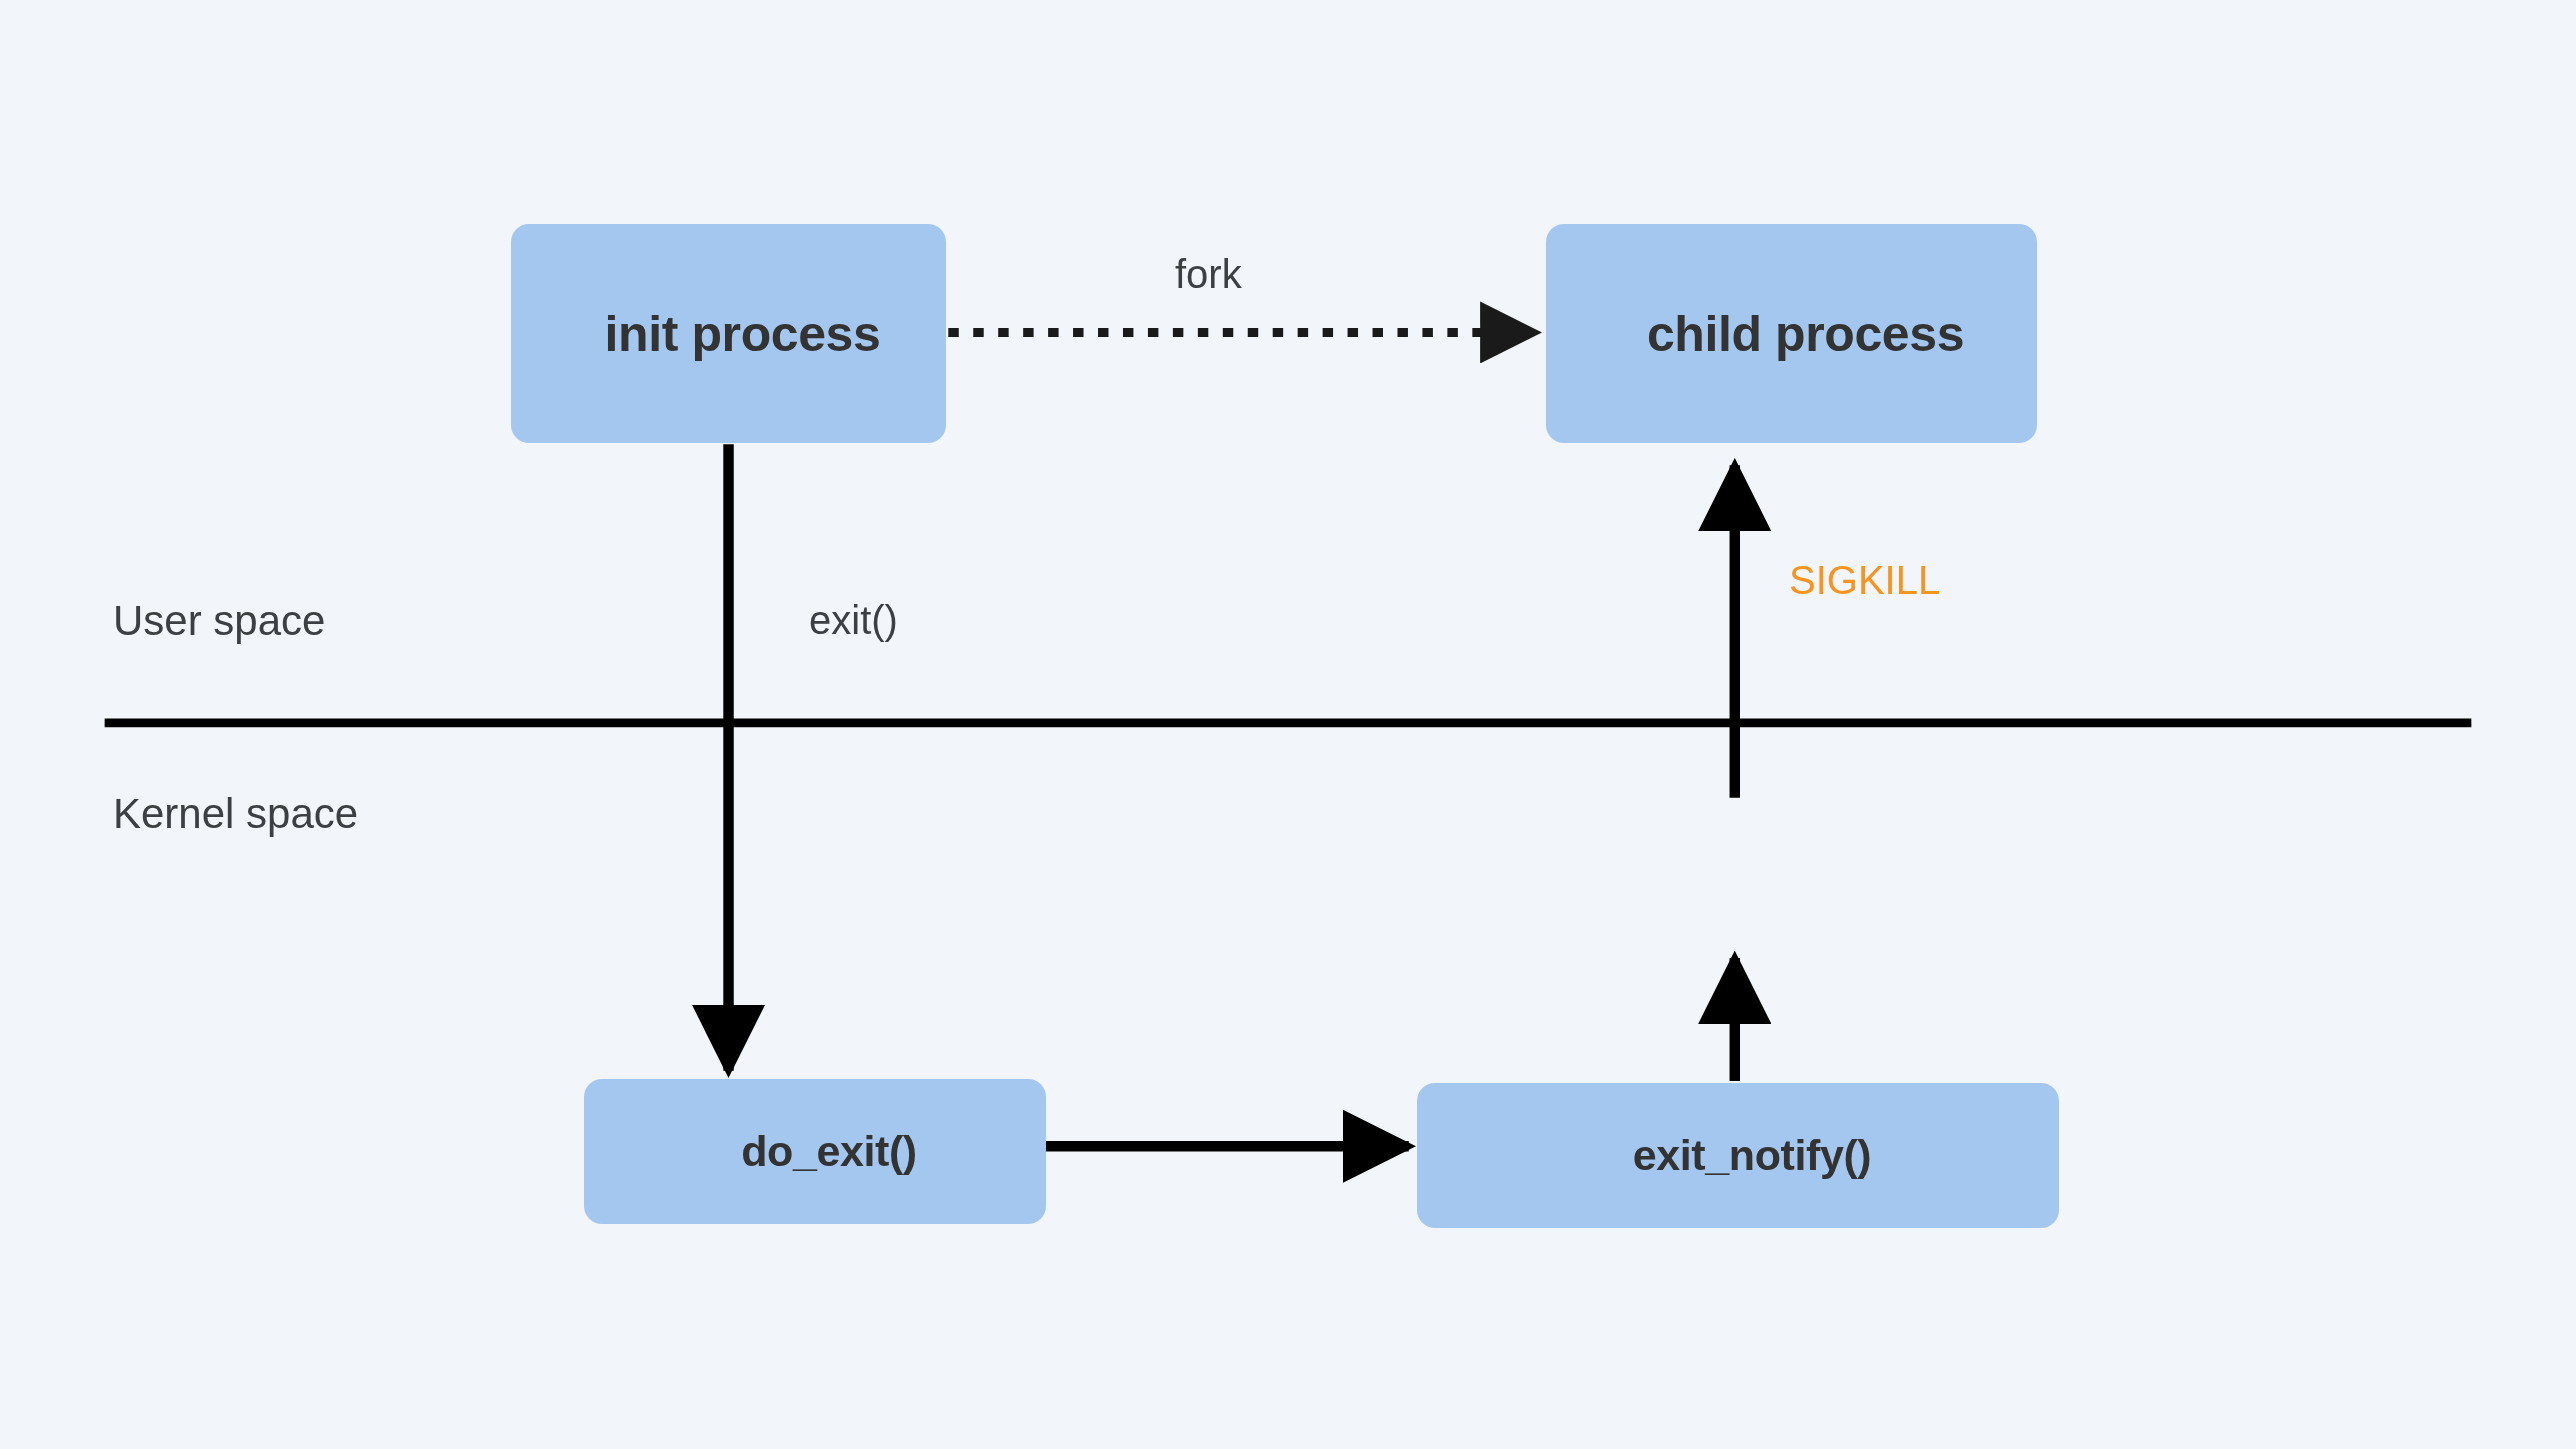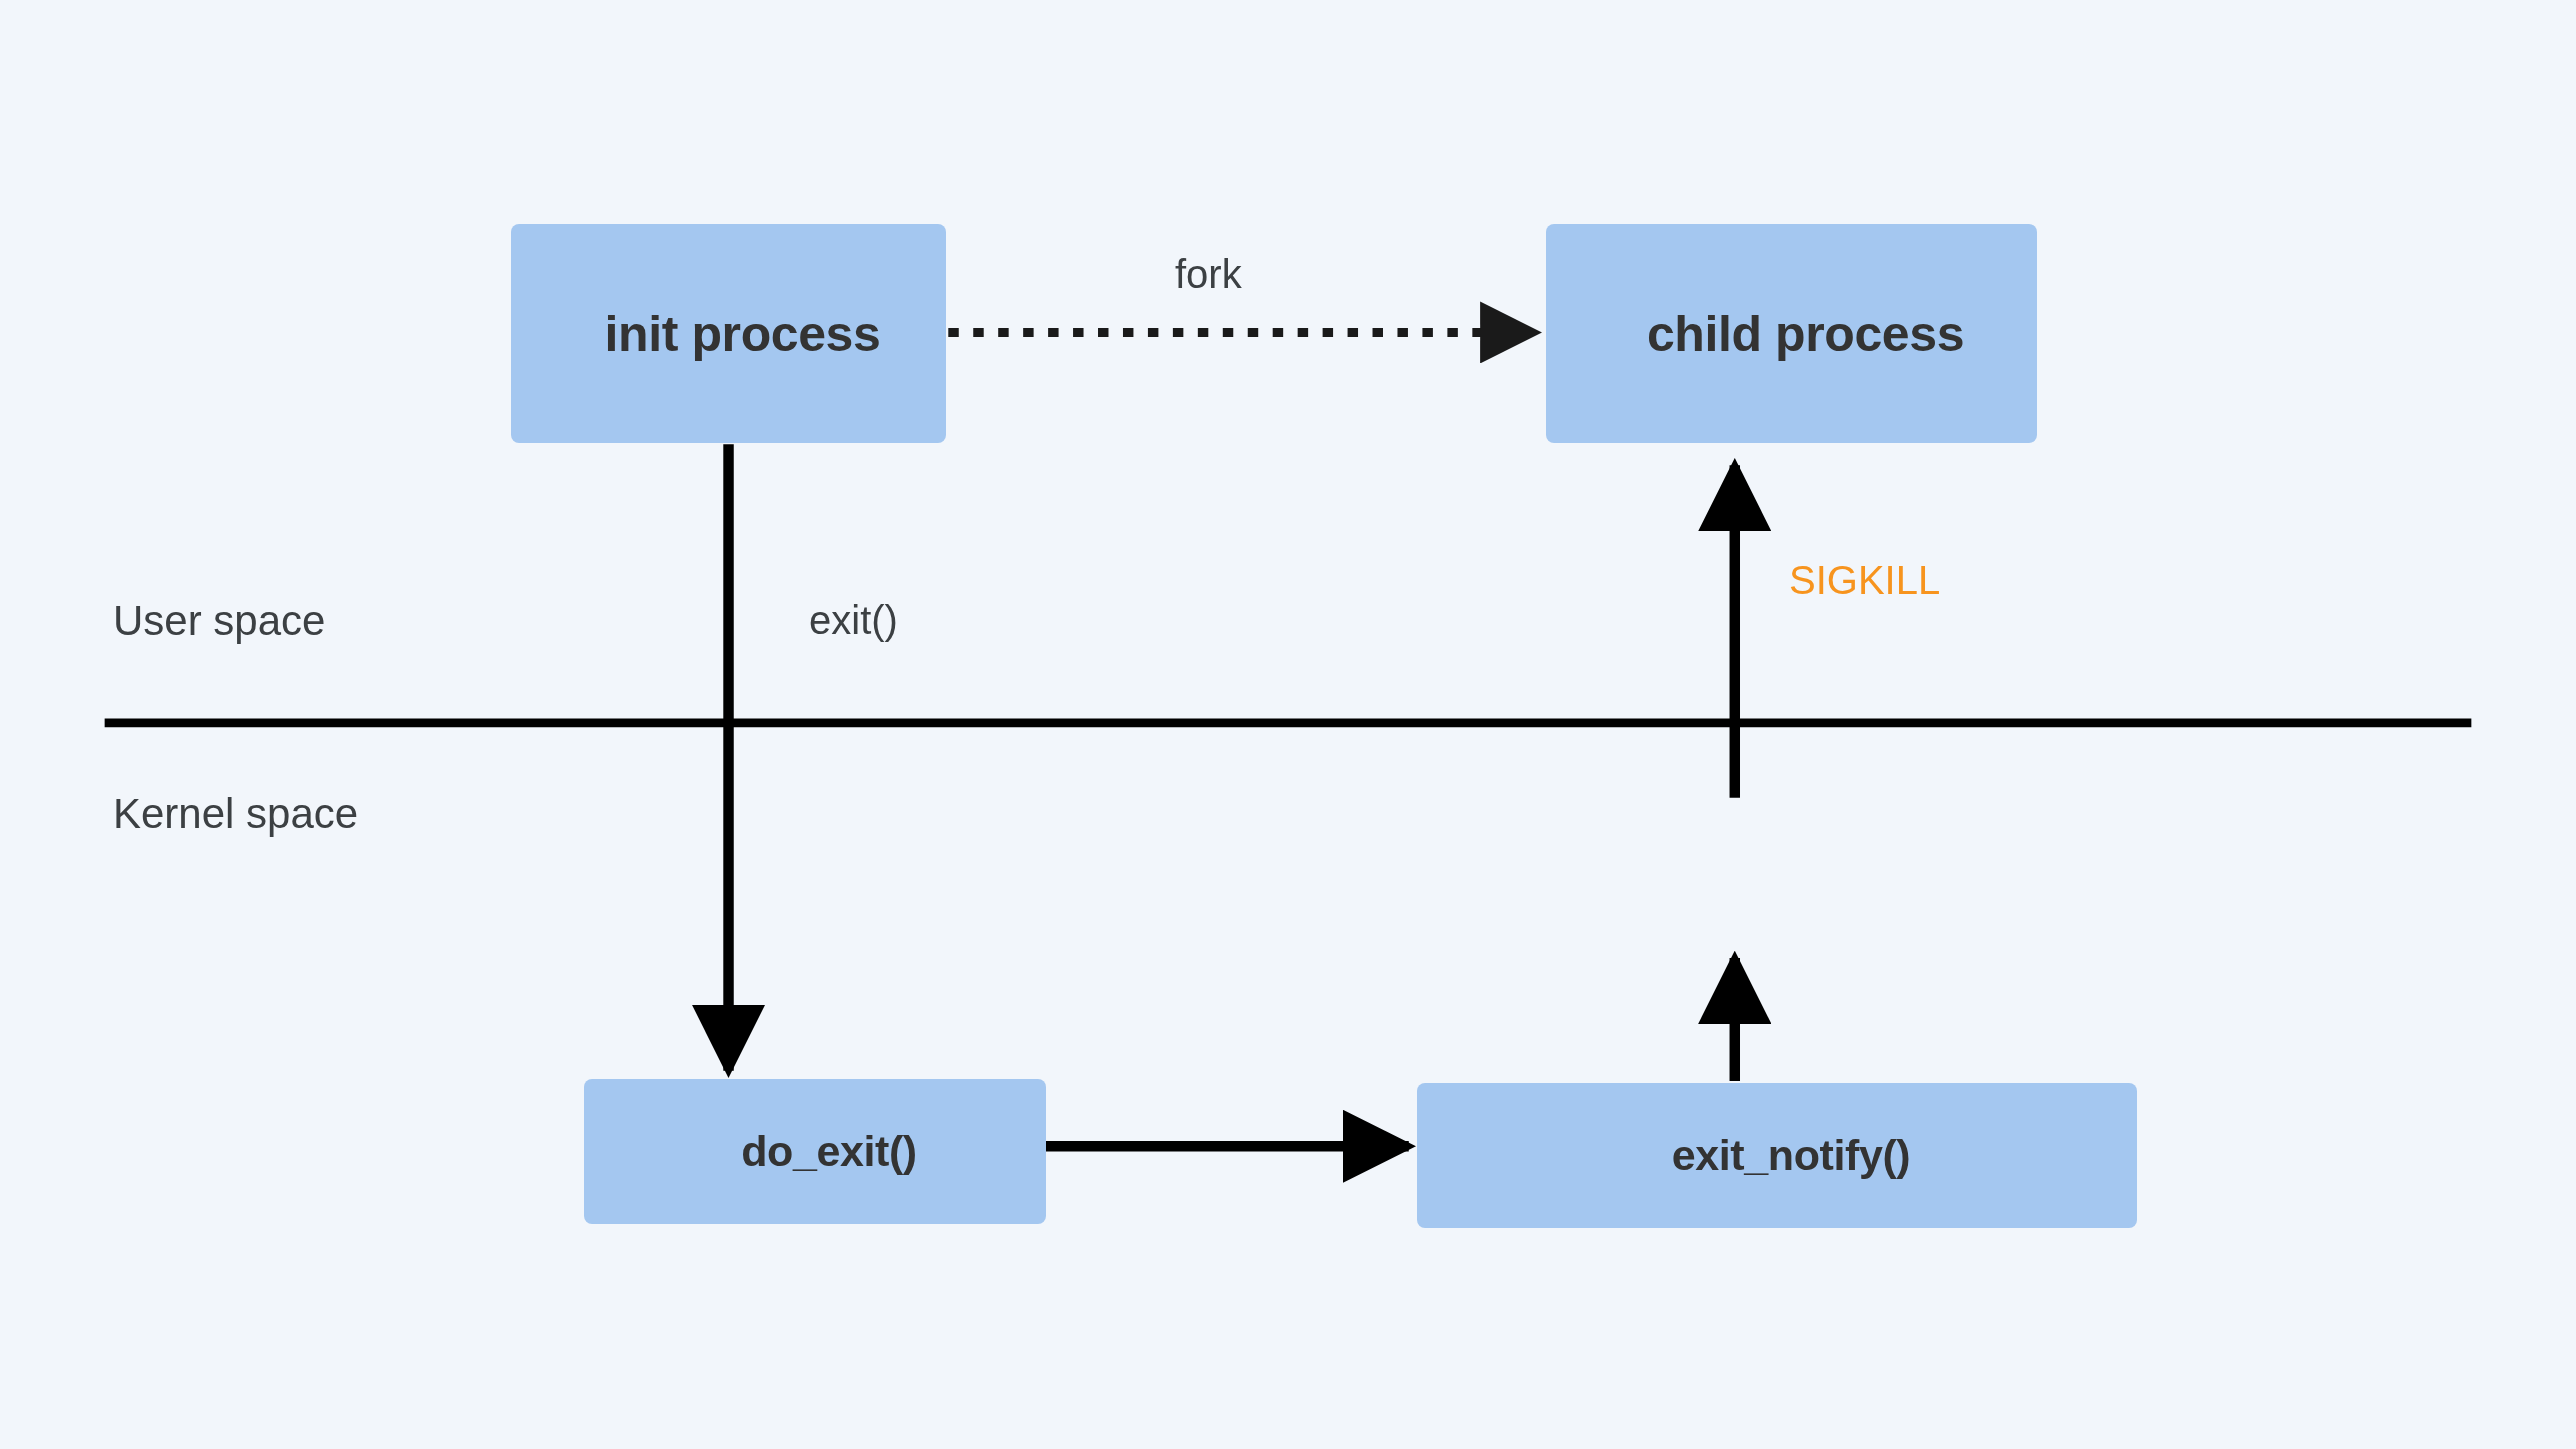--- a/index.html
+++ b/index.html
@@ -15,37 +15,37 @@
   }
   #stage {
     position: relative;
     width: 2576px;
     height: 1449px;
     background: #f2f6fb;
   }
   .node {
     position: absolute;
     background: #a4c7f0;
-    border-radius: 8px;
+    border-radius: 18px;
     display: flex;
     align-items: center;
     justify-content: center;
     color: #333333;
     font-weight: bold;
     letter-spacing: -0.4px;
     box-sizing: border-box;
     text-align: center;
     line-height: 1;
     padding-left: 28px;
   }
   #node-init   { left: 511px;  top: 224px;  width: 435px; height: 219px; font-size: 50px; }
   #node-child  { left: 1546px; top: 224px;  width: 491px; height: 219px; font-size: 50px; }
   #node-zap    { left: 1417px; top: 799px;  width: 733px; height: 151px; font-size: 43px; }
   #node-doexit { left: 584px;  top: 1079px; width: 462px; height: 145px; font-size: 43px; }
-  #node-notify { left: 1417px; top: 1083px; width: 720px; height: 145px; font-size: 43px; }
+  #node-notify { left: 1417px; top: 1083px; width: 642px; height: 145px; font-size: 43px; }
 
   .edge-label {
     position: absolute;
     color: #3c4043;
     font-size: 40px;
     white-space: nowrap;
     line-height: 1;
   }
   #label-fork   { left: 1175px; top: 254px; }
   #label-exit   { left: 779px;  top: 600px; margin-left: 30px; }

